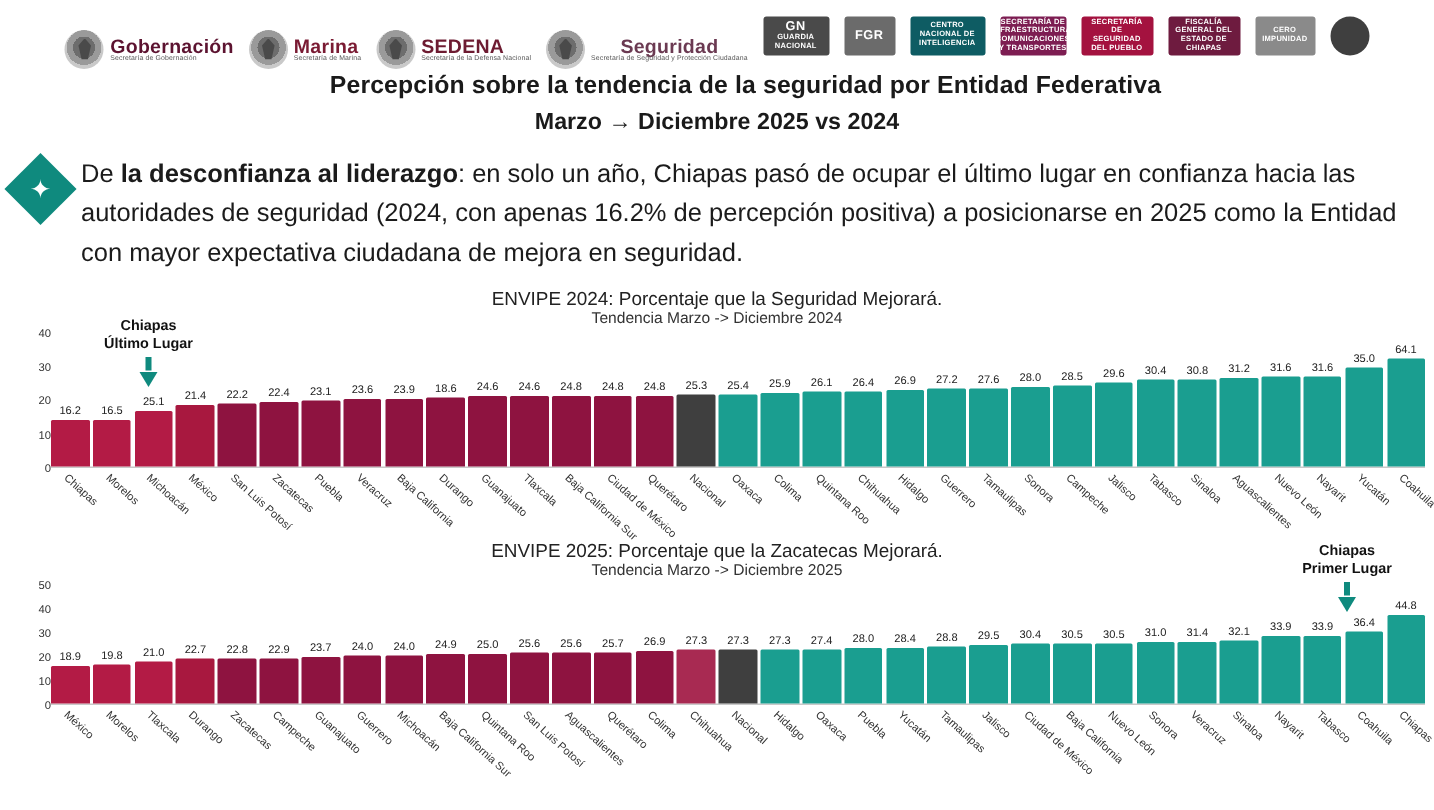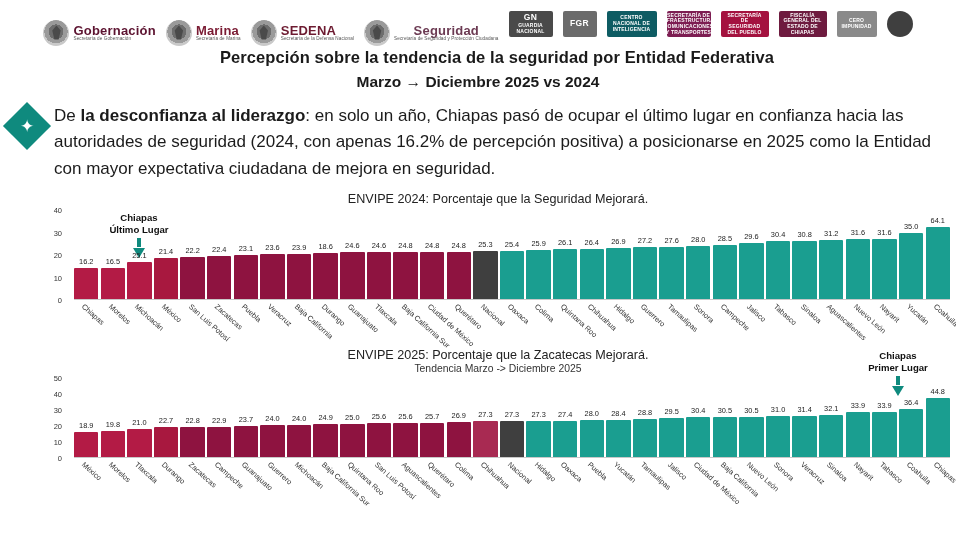--- a/index.html
+++ b/index.html
@@ -116,21 +116,21 @@
   }
   .callout-text {
     font-size: 17px;
     line-height: 1.55;
     color: #1b1b1b;
     max-width: 880px;
   }
   .callout-text b { font-weight: bold; }
 
   
-  .chart-block { position: relative; margin-left: 40px; }
+  .chart-block { position: relative; }
   .chart-title {
     text-align: center;
     font-size: 12.6px;
     color: #222;
   }
   .chart-sub {
     text-align: center;
     font-size: 10.4px;
     color: #333;
     margin-top: 1px;
@@ -145,21 +145,21 @@
     position: absolute;
     left: 10px;
     top: 0;
     width: 26px;
     height: 100%;
     font-size: 7.5px;
     color: #333;
   }
   .axis span {
     position: absolute;
-    right: 14px;
+    right: 2px;
     transform: translateY(-50%);
   }
   .bars {
     position: relative;
     display: flex;
     align-items: flex-end;
     gap: 2.2px;
     border-bottom: 1px solid #c9c9c9;
   }
   .bar-col {
@@ -288,20 +288,21 @@
 
 <div class="callout">
   <div class="callout-mark"></div>
   <div class="callout-text">
     <span>De </span><b>la desconfianza al liderazgo</b><span>: en solo un año, Chiapas pasó de ocupar el último lugar en confianza hacia las autoridades de seguridad (2024, con apenas 16.2% de percepción positiva) a posicionarse en 2025 como la Entidad con mayor expectativa ciudadana de mejora en seguridad.</span>
   </div>
 </div>
 
 <div class="chart-block" style="margin-top:10px;">
   <div class="chart-title">ENVIPE 2024: Porcentaje que la Seguridad Mejorará.</div>
+  <div class="chart-sub">Tendencia Marzo -&gt; Diciembre 2024</div>
 
   <div class="annot" style="left:54px; top:20px; width:90px;">
     <div>Chiapas</div>
     <div>Último Lugar</div>
     <div style="margin-top:2px;">
       <div class="arrow-stem"></div>
         <div class="arrow-down"></div>
     </div>
   </div>
 

